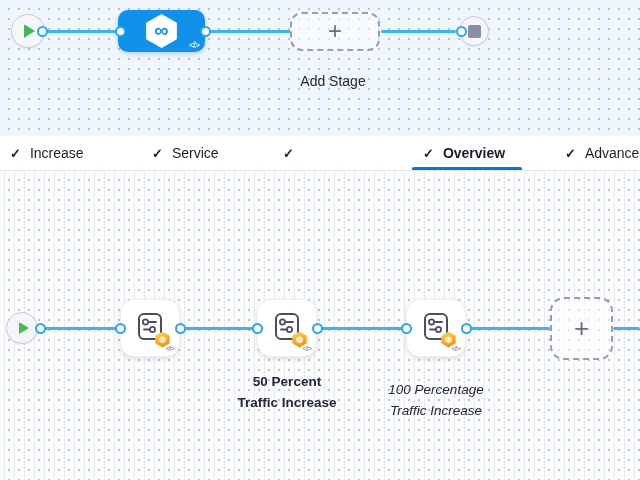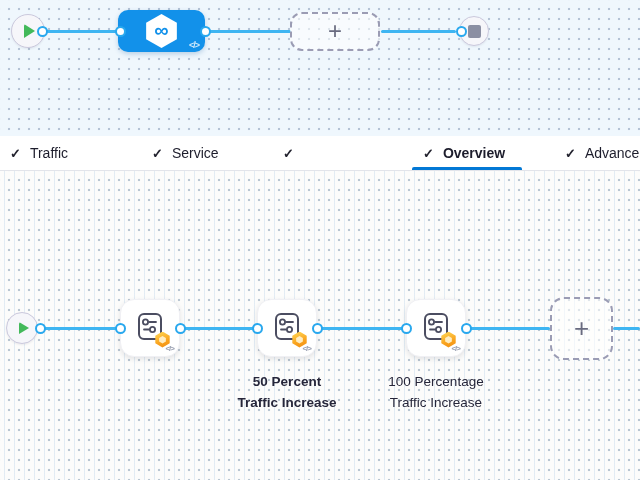--- a/index.html
+++ b/index.html
@@ -124,31 +124,32 @@
       <span class="hex">
         <span class="inf">∞</span>
       </span>
       <span class="code-badge">&lt;/&gt;</span>
     </div>
     <span class="port" style="left:199.5px; top:25.5px;"></span>
 
     <div class="add-box" style="left:290px; top:12px; width:90px; height:39px; border-radius:12px;">
       <span class="plus" style="font-size:24px;">+</span>
     </div>
+    <div class="node-label" style="left:283px; top:71px; width:100px;">Add Stage</div>
 
     <span class="port" style="left:455.5px; top:25.5px;"></span>
     <div class="node-circle" style="left:459px; top:16px; width:30px; height:30px;">
       <span class="sq"></span>
     </div>
   </section>
 
   <nav class="tabbar">
     <div class="tab" style="left:10px;">
       <span class="chk">✓</span>
-      <span>Traffic</span>
+      <span>Increase</span>
     </div>
     <div class="tab" style="left:152px;">
       <span class="chk">✓</span>
       <span>Service</span>
     </div>
     <div class="tab" style="left:283px;">
       <span class="chk">✓</span>
     </div>
     <div class="tab active" style="left:423px;">
       <span class="chk">✓</span>
@@ -214,20 +215,20 @@
           <circle cx="10.5" cy="10" r="2.6" fill="none" stroke="#4b4d61" stroke-width="1.8"></circle>
           <line x1="14.5" y1="10" x2="21" y2="10" stroke="#4b4d61" stroke-width="1.8" stroke-linecap="round"></line>
           <line x1="9" y1="17.5" x2="14" y2="17.5" stroke="#4b4d61" stroke-width="1.8" stroke-linecap="round"></line>
           <circle cx="17.5" cy="17.5" r="2.6" fill="none" stroke="#4b4d61" stroke-width="1.8"></circle>
         </svg>
         <span class="hex-badge"></span>
       </span>
       <span class="code-badge">&lt;/&gt;</span>
     </div>
     <span class="port" style="left:460.5px; top:151.5px;"></span>
-    <div class="node-label" style="left:383px; top:200px; width:106px; font-size:13.5px;">100 Percentage Traffic Increase</div>
+    <div class="node-label" style="left:383px; top:208px; width:106px; font-size:13.5px;font-style:italic;">100 Percentage Traffic Increase</div>
 
     <div class="add-box" style="left:550px; top:126px; width:63px; height:63px; border-radius:14px;">
       <span class="plus">+</span>
     </div>
   </section>
 
 </div>
 
 </body></html>

